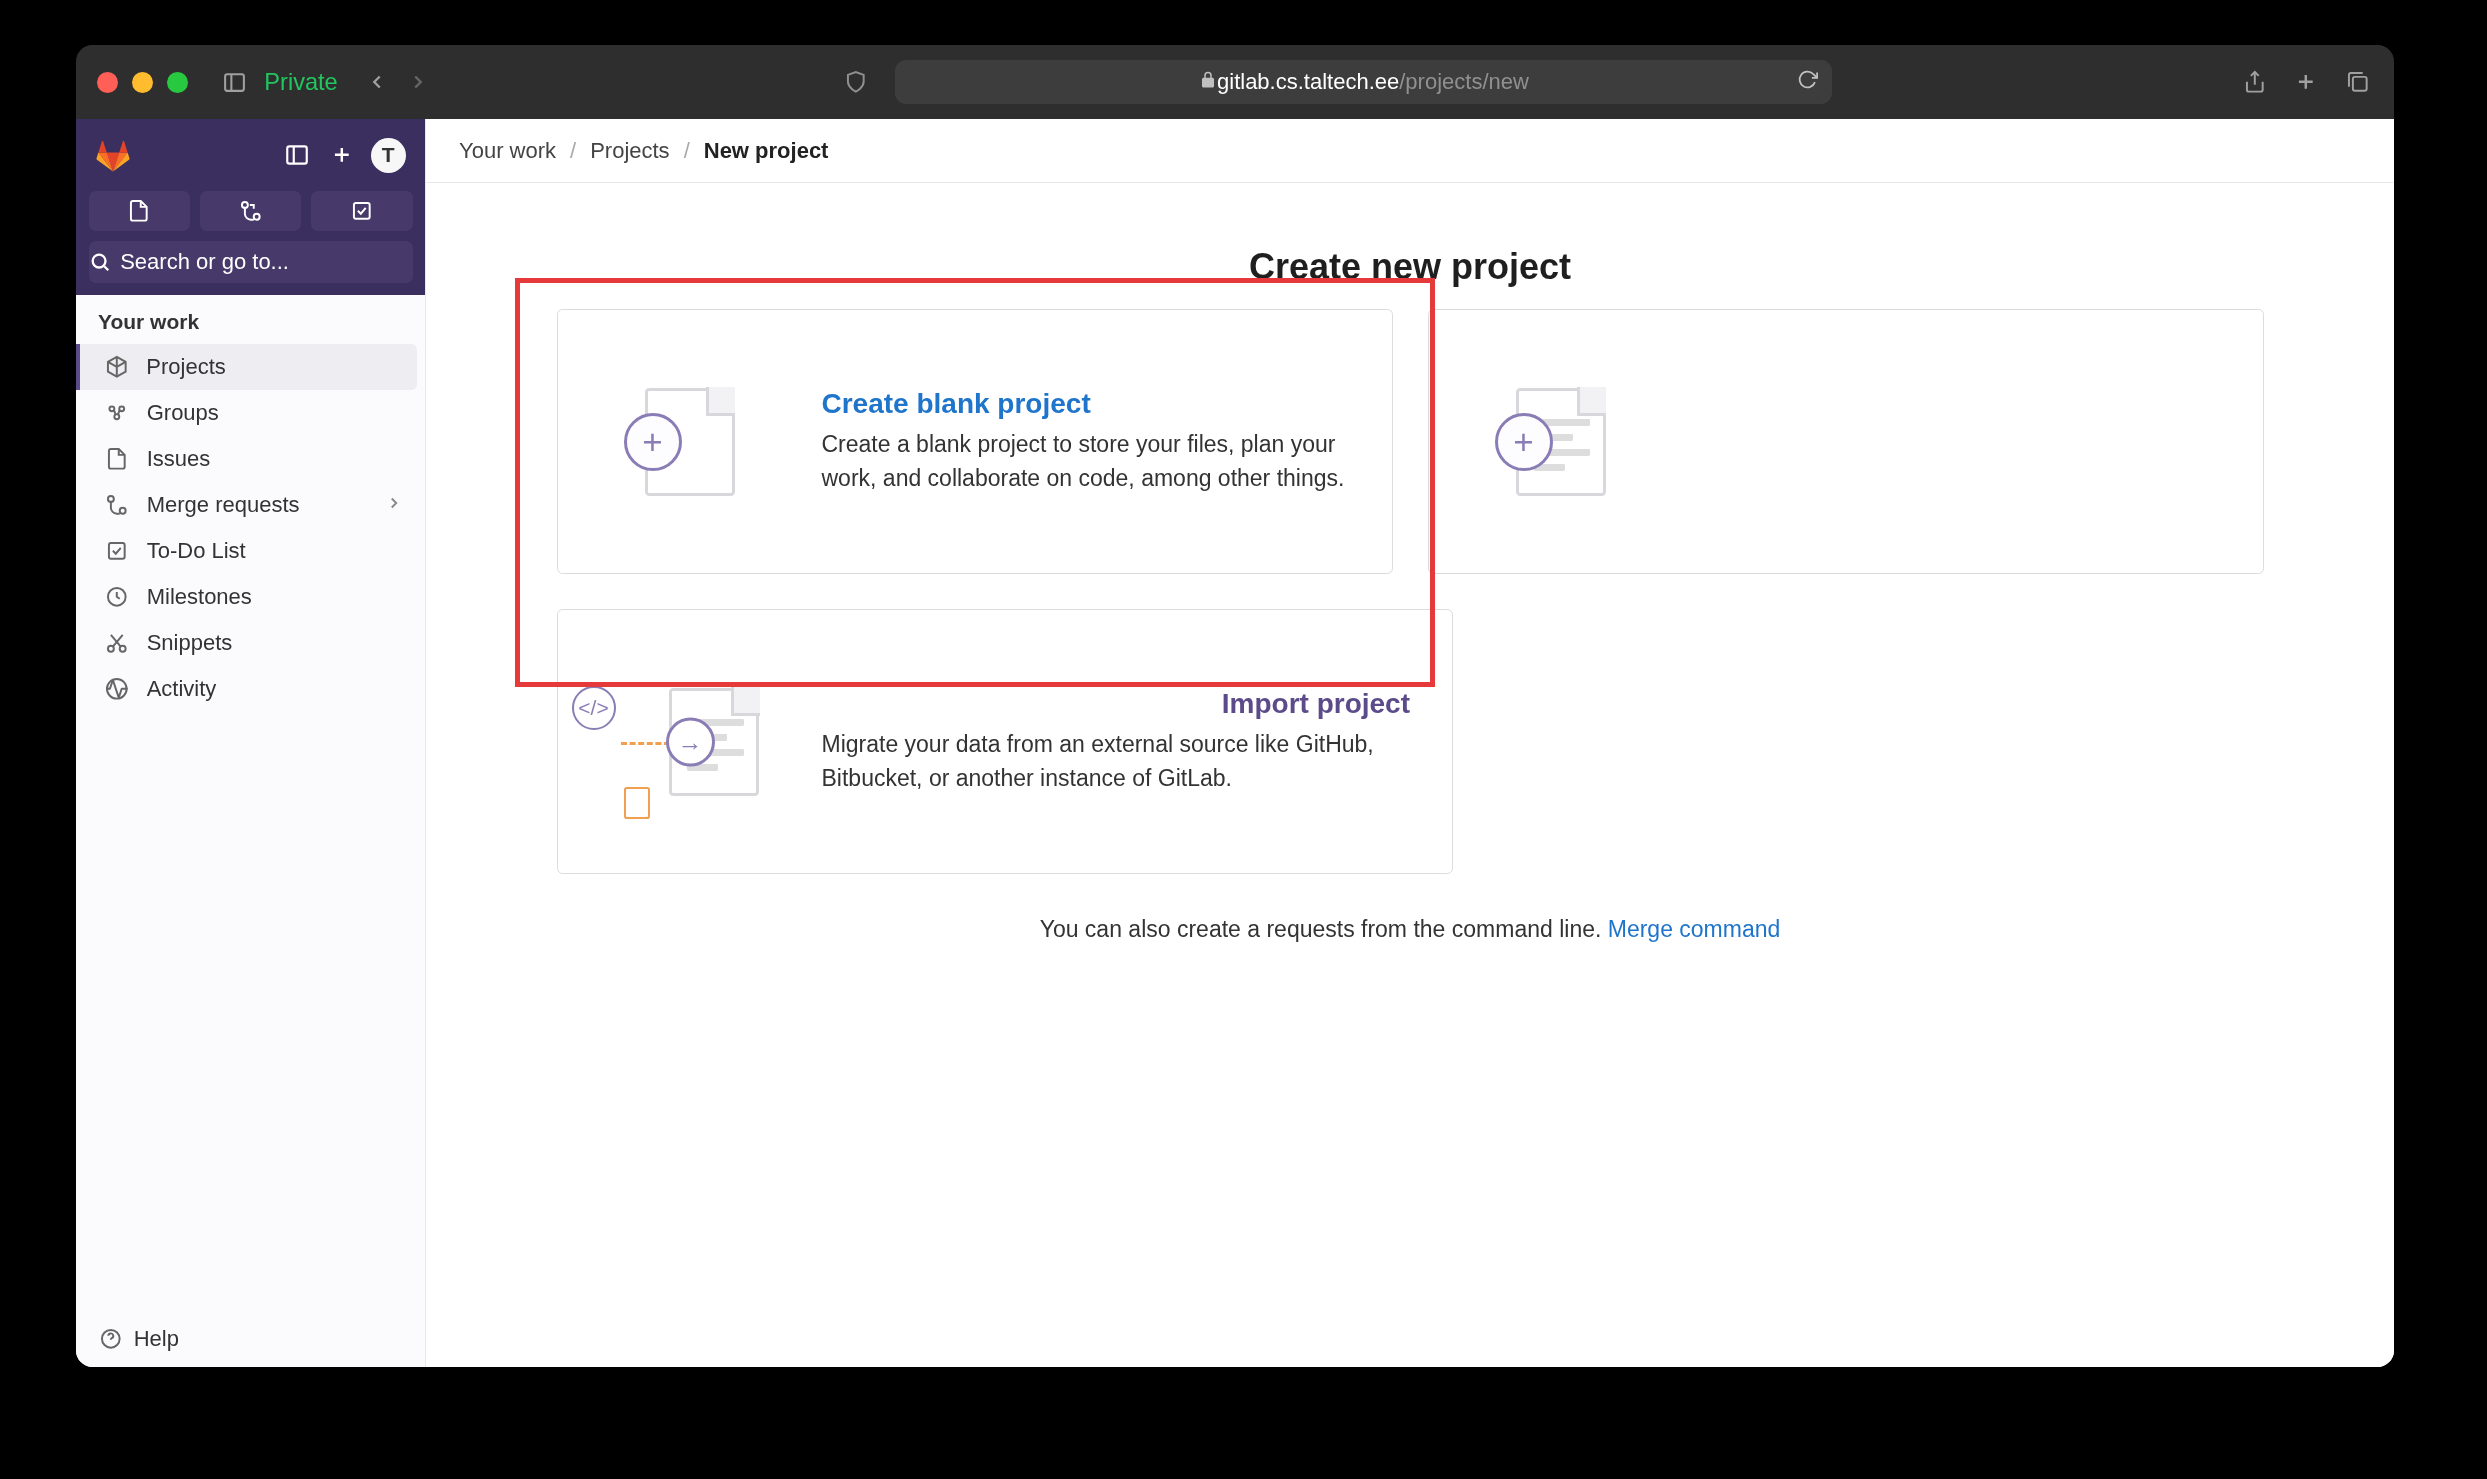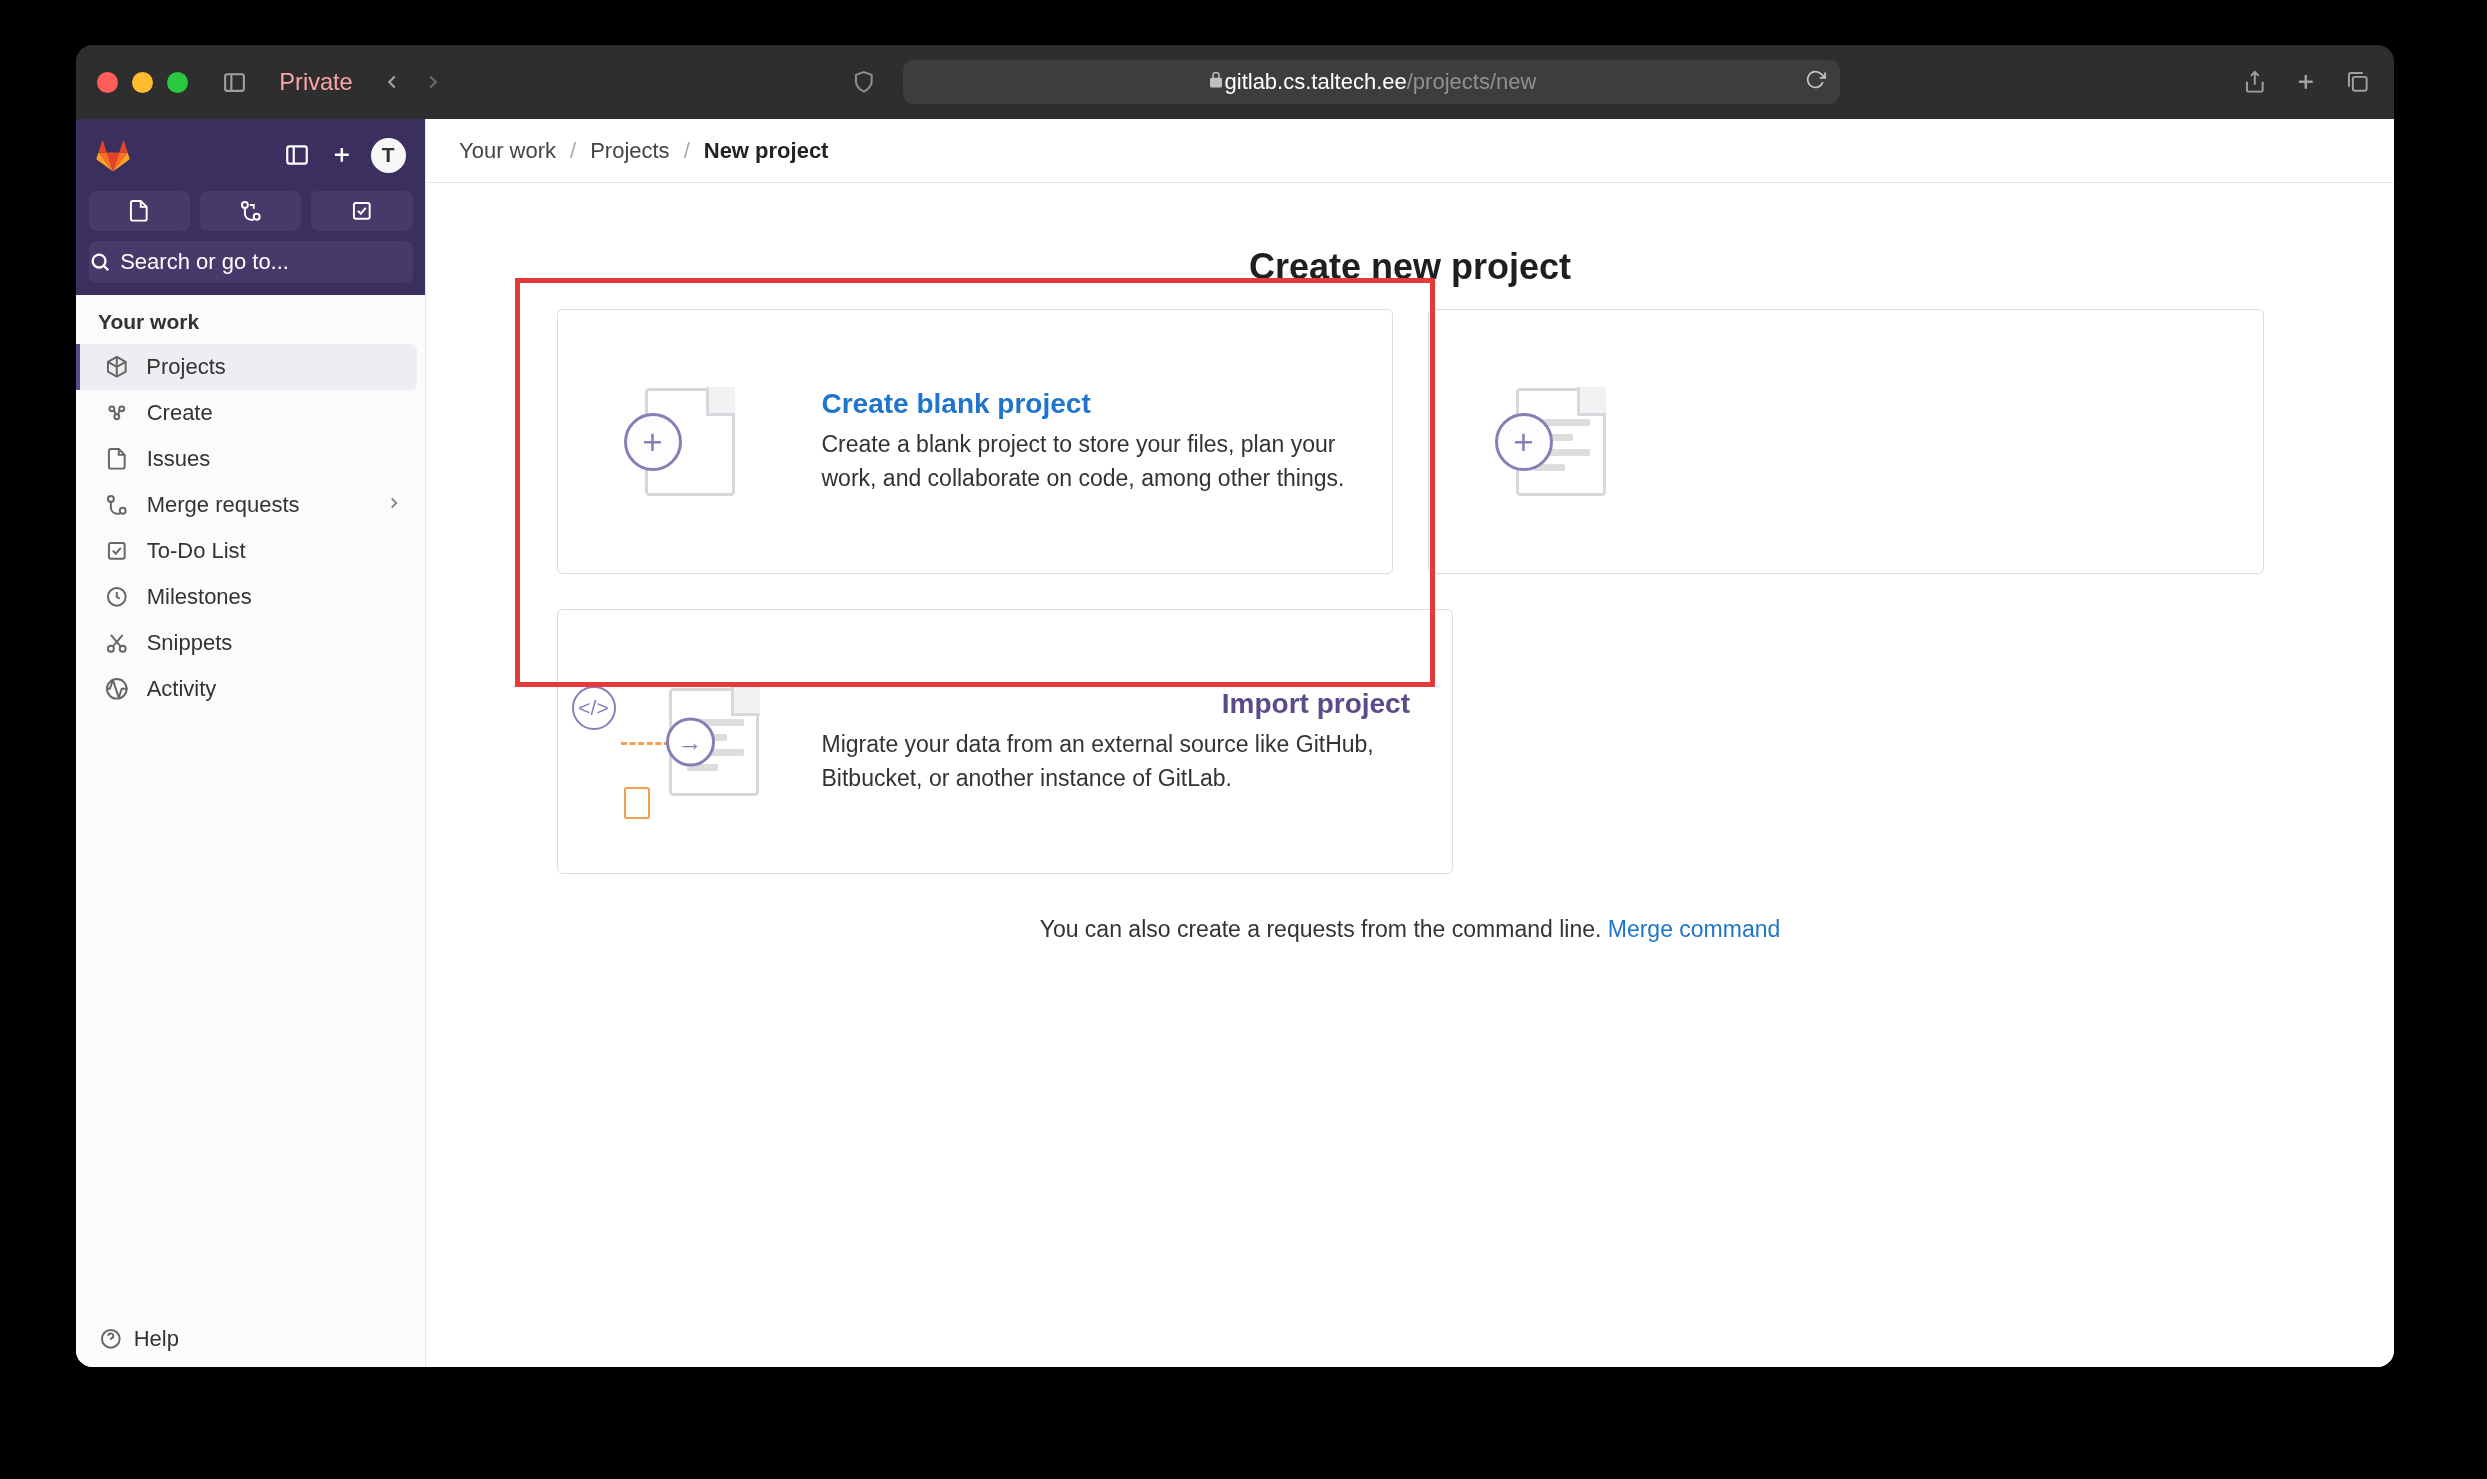--- a/index.html
+++ b/index.html
@@ -29,21 +29,21 @@
       padding: 0 21px;
       gap: 14px;
     }
     .traffic-lights { display: flex; gap: 14px; margin-right: 17.3px; }
     .traffic-lights .dot { width: 21px; height: 21px; border-radius: 50%; }
     .dot.red { background: #ff5f57; }
     .dot.yellow { background: #febc2e; }
     .dot.green { background: #28c840; }
     .toolbar-icon { color: #a0a0a0; display: flex; align-items: center; justify-content: center; width: 30.5px; height: 30.5px; }
     .toolbar-btn-group { display: flex; align-items: center; gap: 12.5px; }
-    .private-label { color: #fca5a5; font-size: 23.6px; margin-left: 17px; }
+    .private-label { color: #22c55e; font-size: 23.6px; margin-left: 2px; }
     .nav-arrows { display: flex; gap: 10.4px; margin-left: 10.4px; }
     .toolbar-spacer { flex: 1; }
     .shield-icon { color: #909090; margin-right: 10.4px; }
     .url-bar {
       flex: 0 0 937px;
       height: 44px;
       background: #3d3d3d;
       border-radius: 11px;
       display: flex;
       align-items: center;
@@ -397,21 +397,21 @@
       <div class="nav-item">
         <span class="nav-icon">
           <svg width="23.6" height="23.6" viewBox="0 0 24 24" fill="none" stroke="currentColor" stroke-width="2">
               <circle cx="7" cy="8" r="2.5"></circle>
               <circle cx="17" cy="8" r="2.5"></circle>
               <circle cx="12" cy="16" r="2.5"></circle>
               <line x1="9" y1="9" x2="11" y2="14"></line>
               <line x1="15" y1="9" x2="13" y2="14"></line>
             </svg>
         </span>
-        <span>Create</span>
+        <span>Groups</span>
       </div>
       <div class="nav-item">
         <span class="nav-icon">
           <svg width="23.6" height="23.6" viewBox="0 0 24 24" fill="none" stroke="currentColor" stroke-width="2">
               <path d="M14 2H6a2 2 0 0 0-2 2v16a2 2 0 0 0 2 2h12a2 2 0 0 0 2-2V8z"></path>
               <polyline points="14 2 14 8 20 8"></polyline>
             </svg>
         </span>
         <span>Issues</span>
       </div>

